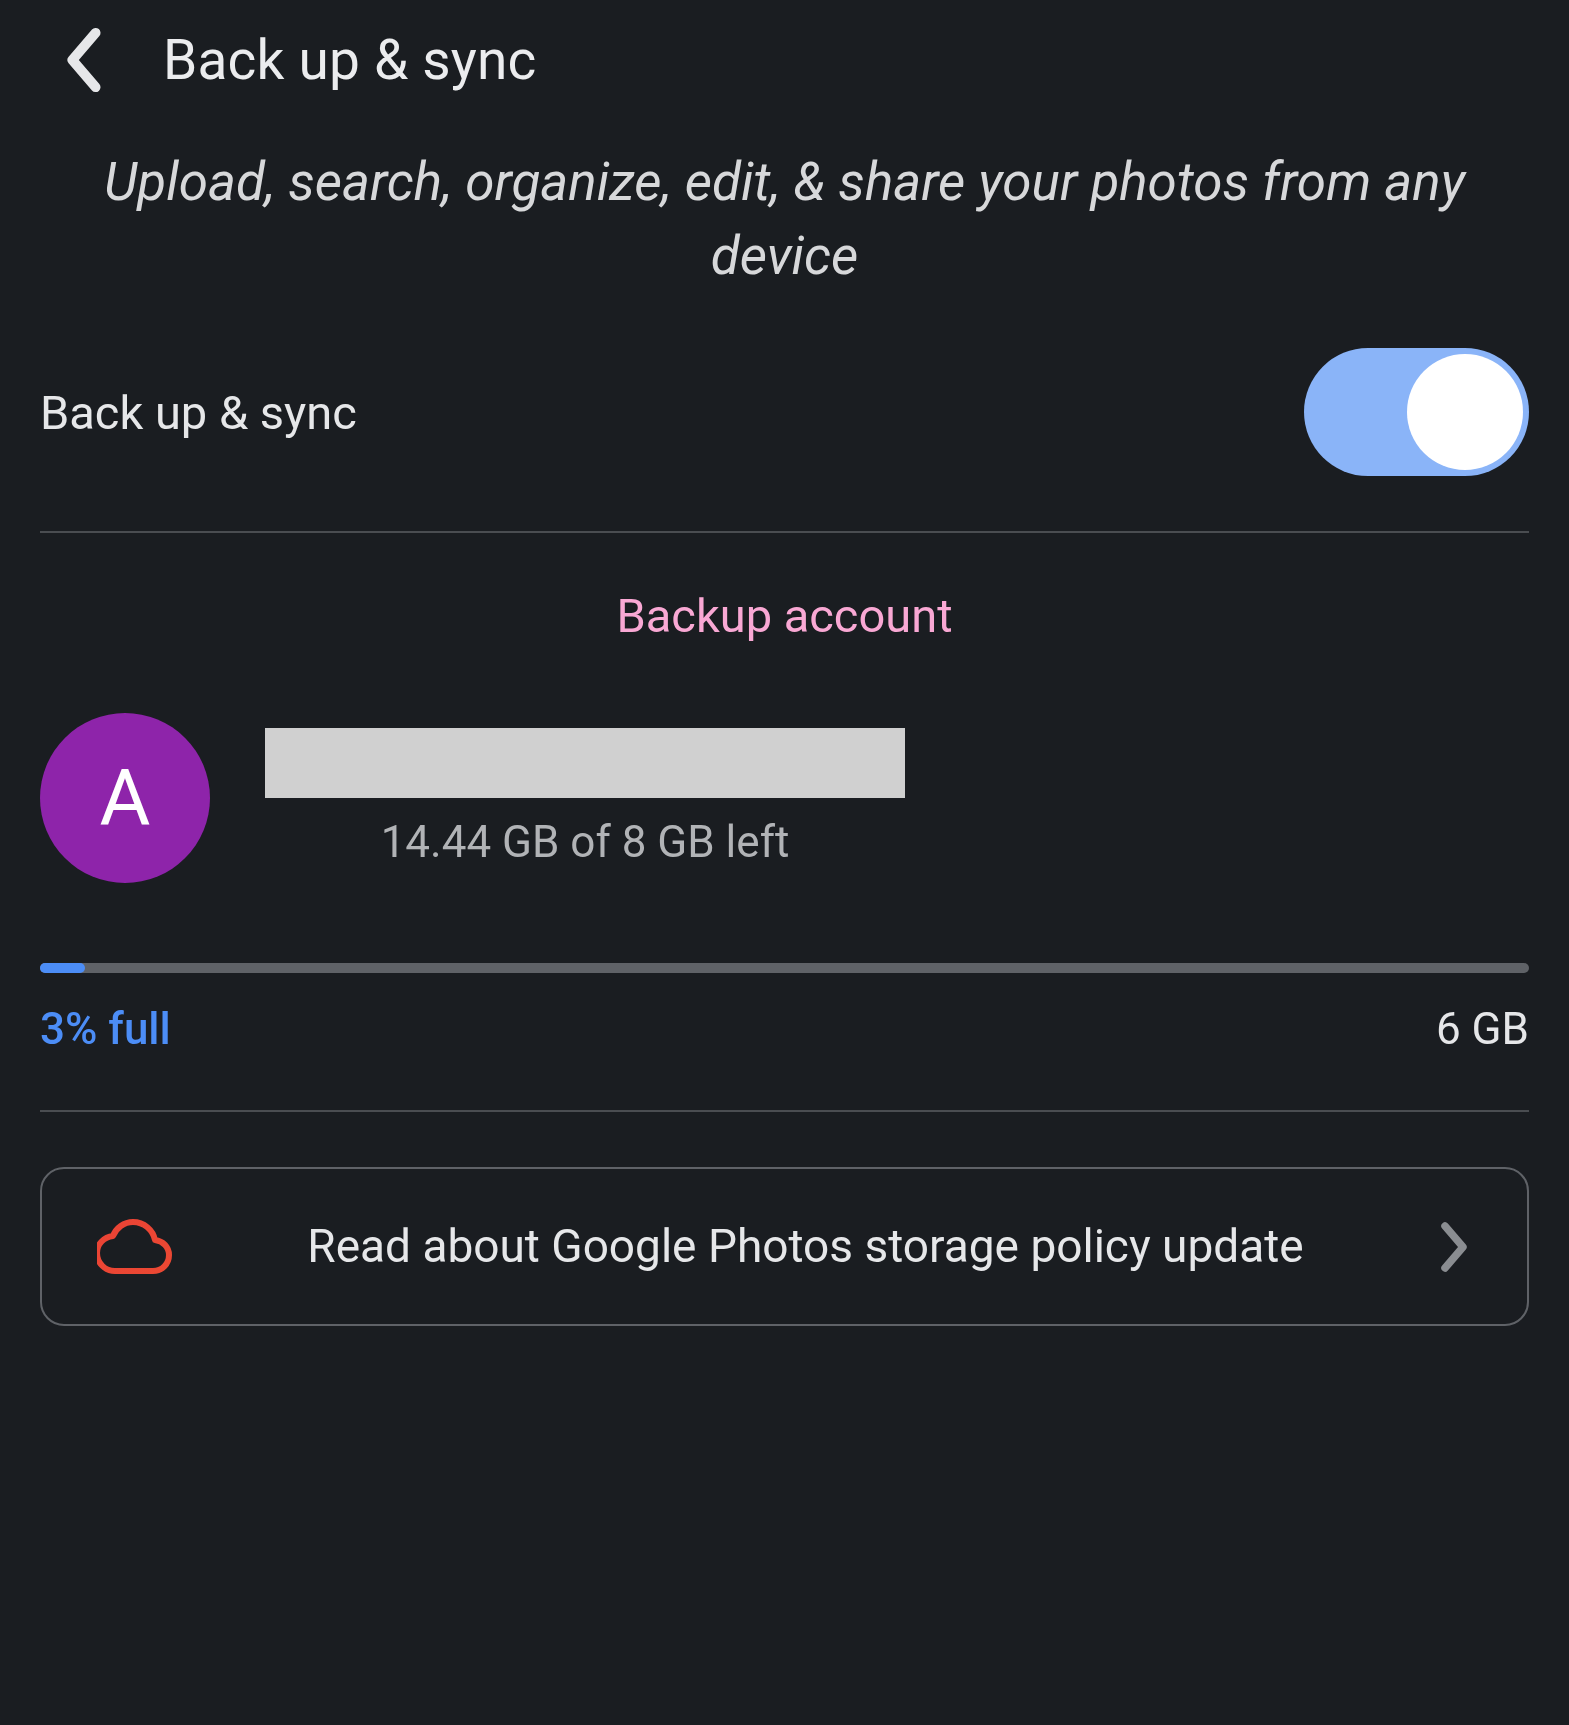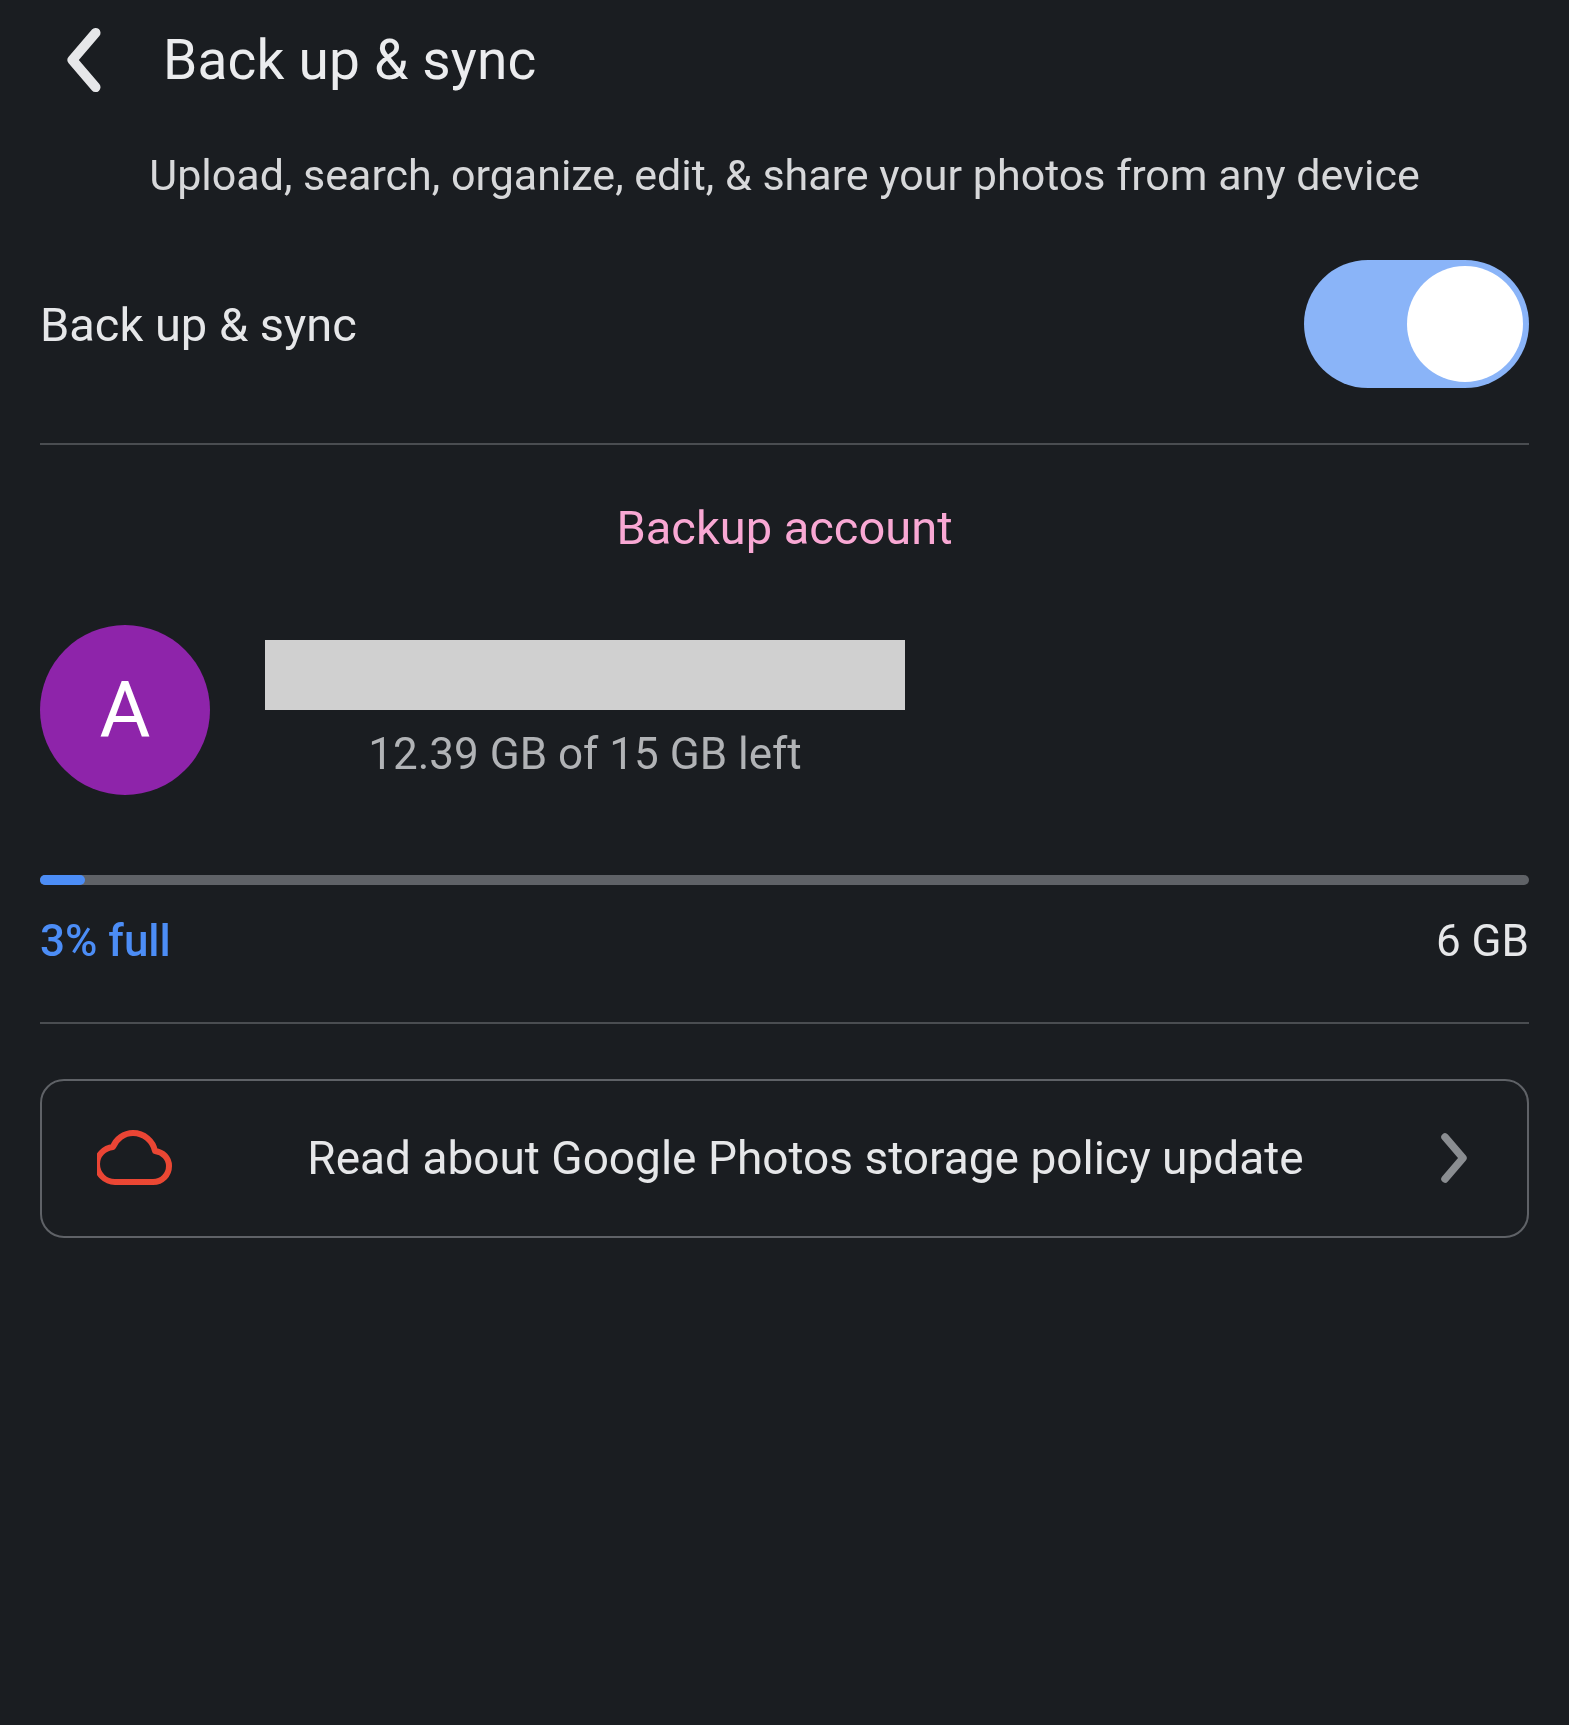--- a/index.html
+++ b/index.html
@@ -22,24 +22,25 @@
     padding: 25px 0 50px 20px;
   }
   .back-icon svg { display: block; }
   .title {
     font-size: 55px;
     font-weight: 400;
     color: #ebecee;
     letter-spacing: 0.2px;
   }
   .description {
-    font-size: 43px;
+    font-size: 53px;
     line-height: 1.4;
     color: #d7d8da;
     padding: 0 0 55px 0;
+    font-style: italic;
   }
   .toggle-row {
     display: flex;
     align-items: center;
     justify-content: space-between;
     padding: 0 0 55px 0;
   }
   .toggle-label {
     font-size: 47px;
     color: #e6e7e9;
@@ -177,21 +178,21 @@
   <div class="divider"></div>
 
   <div class="section-label">Backup account</div>
 
   <div class="account-row">
     <div class="avatar">
       <span>A</span>
     </div>
     <div class="account-info">
       <div class="redacted"></div>
-      <div class="storage-left">12.39 GB of 15 GB left</div>
+      <div class="storage-left">14.44 GB of 8 GB left</div>
     </div>
   </div>
 
   <div class="progress-track">
     <div class="progress-fill" style="width:3%"></div>
   </div>
   <div class="progress-labels">
     <div class="pct-full">3% full</div>
     <div class="total-size">6 GB</div>
   </div>

